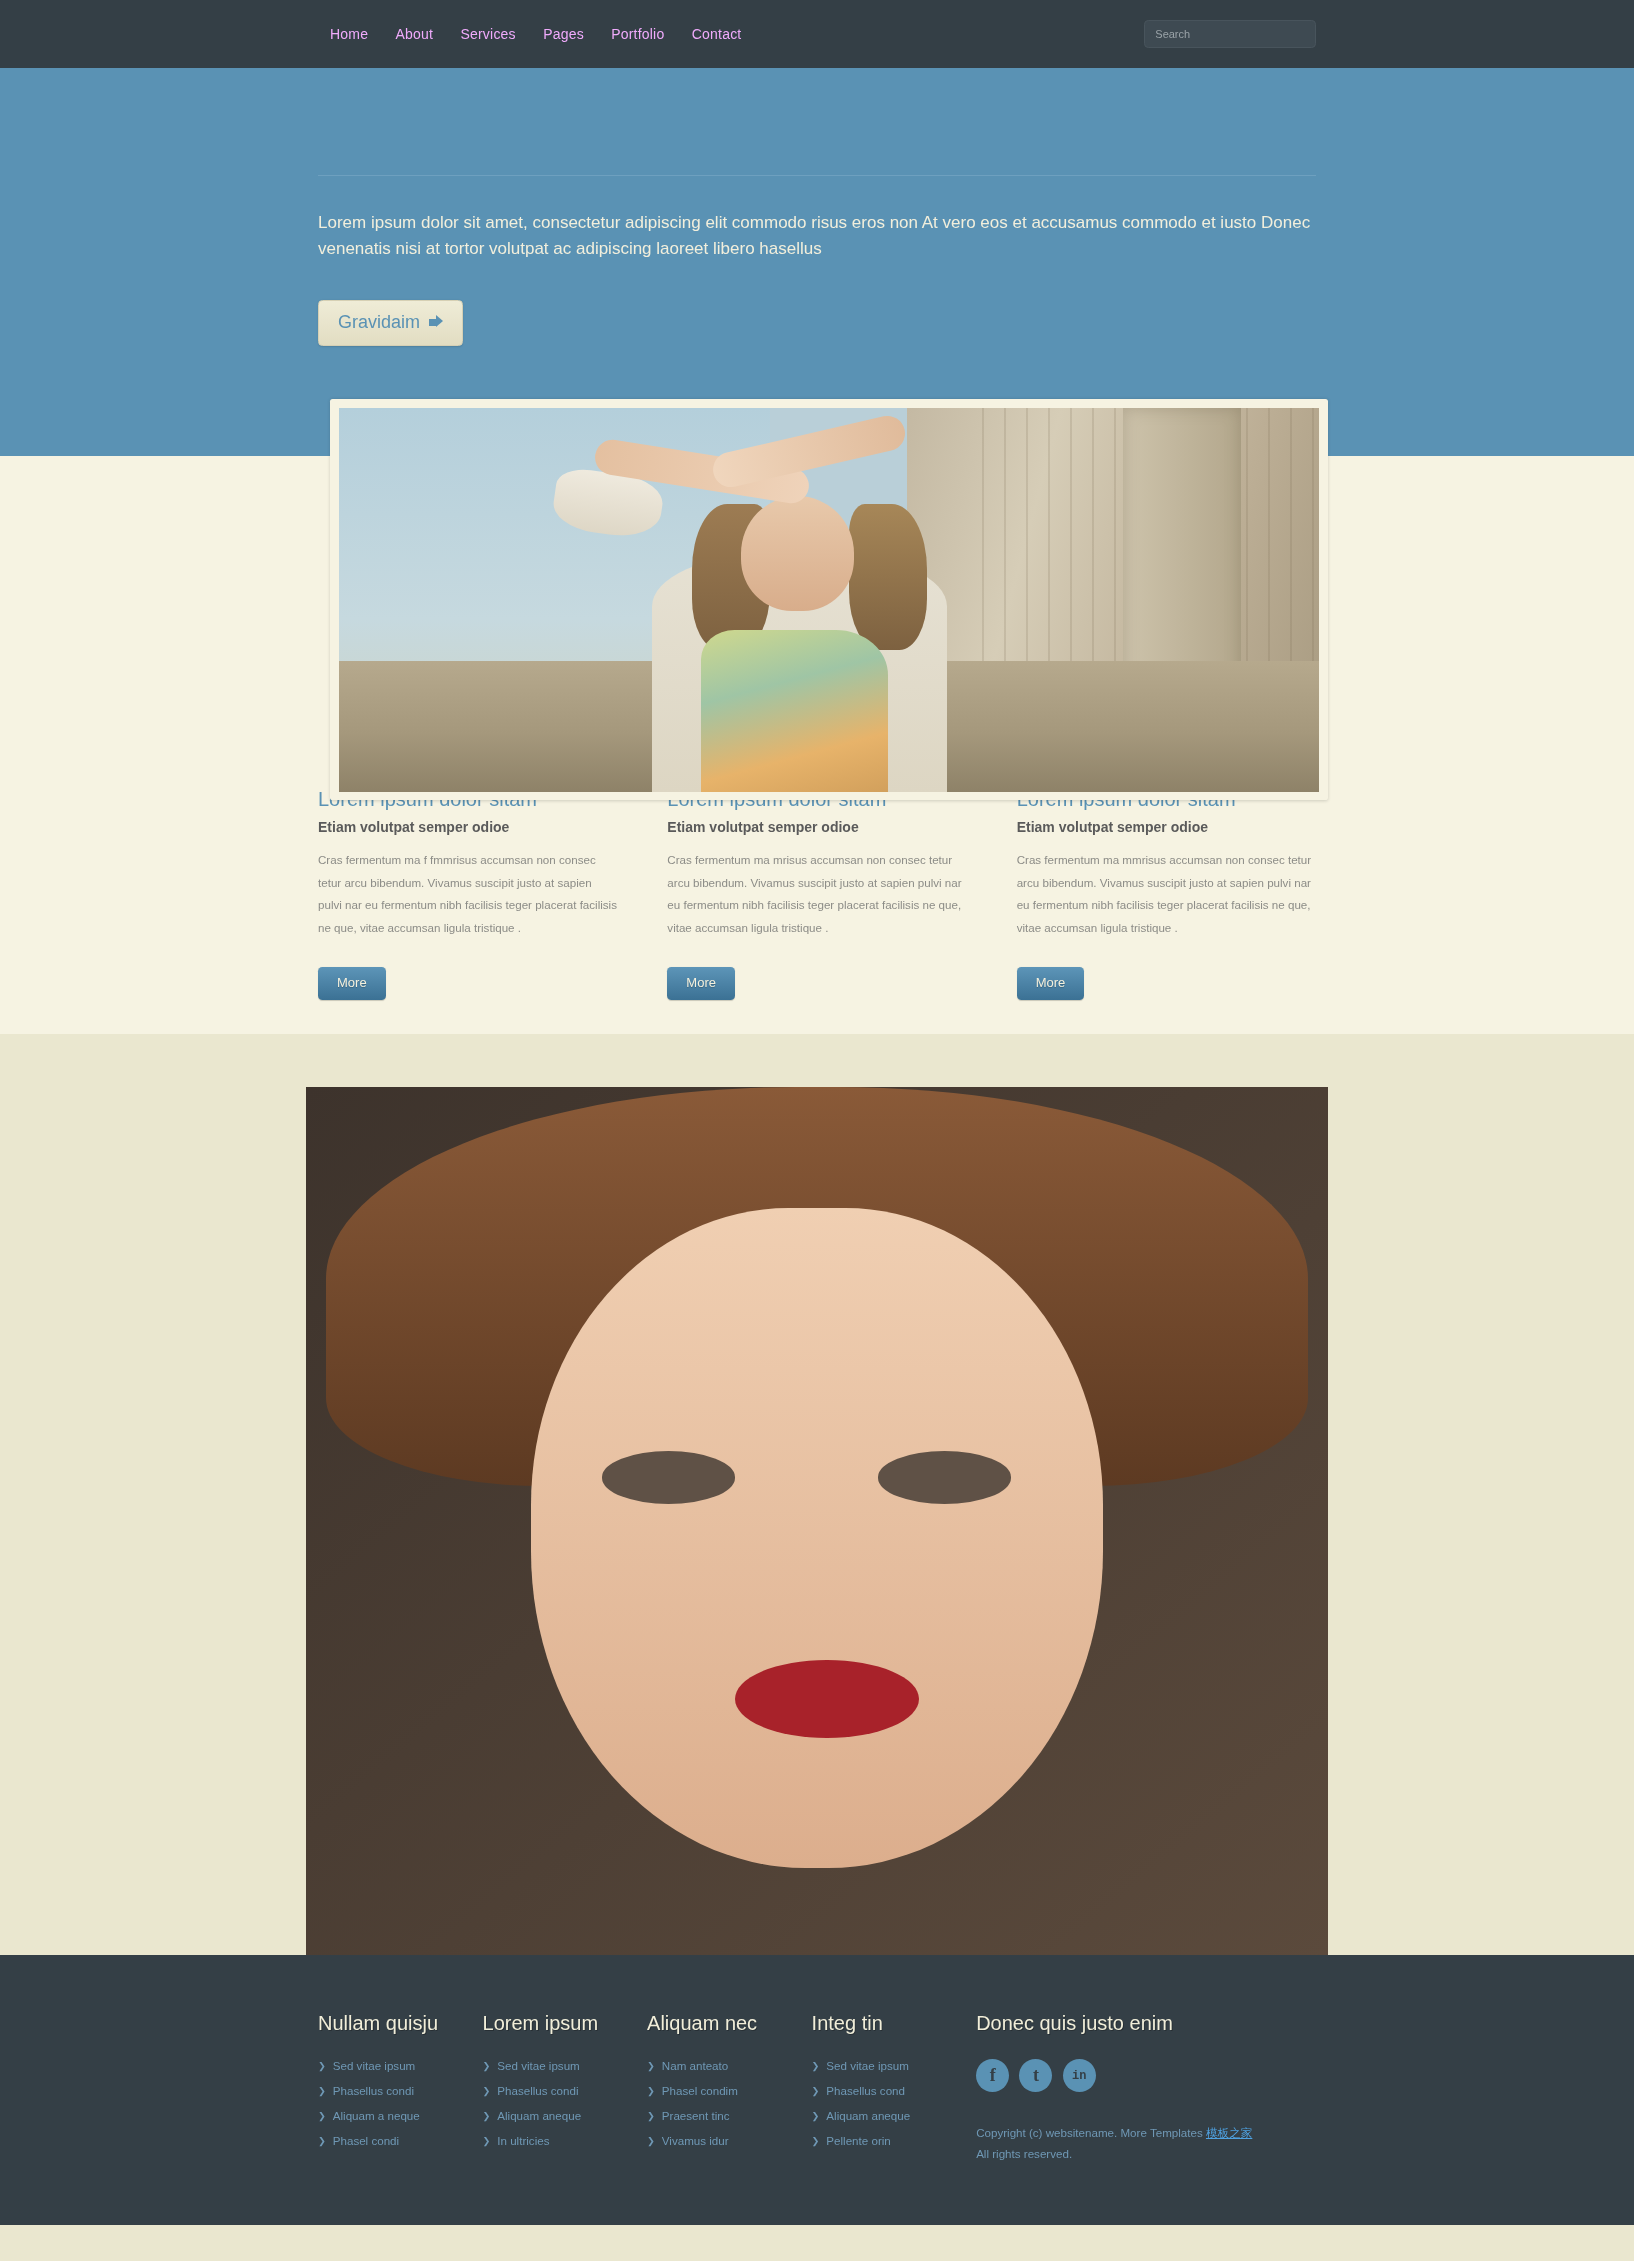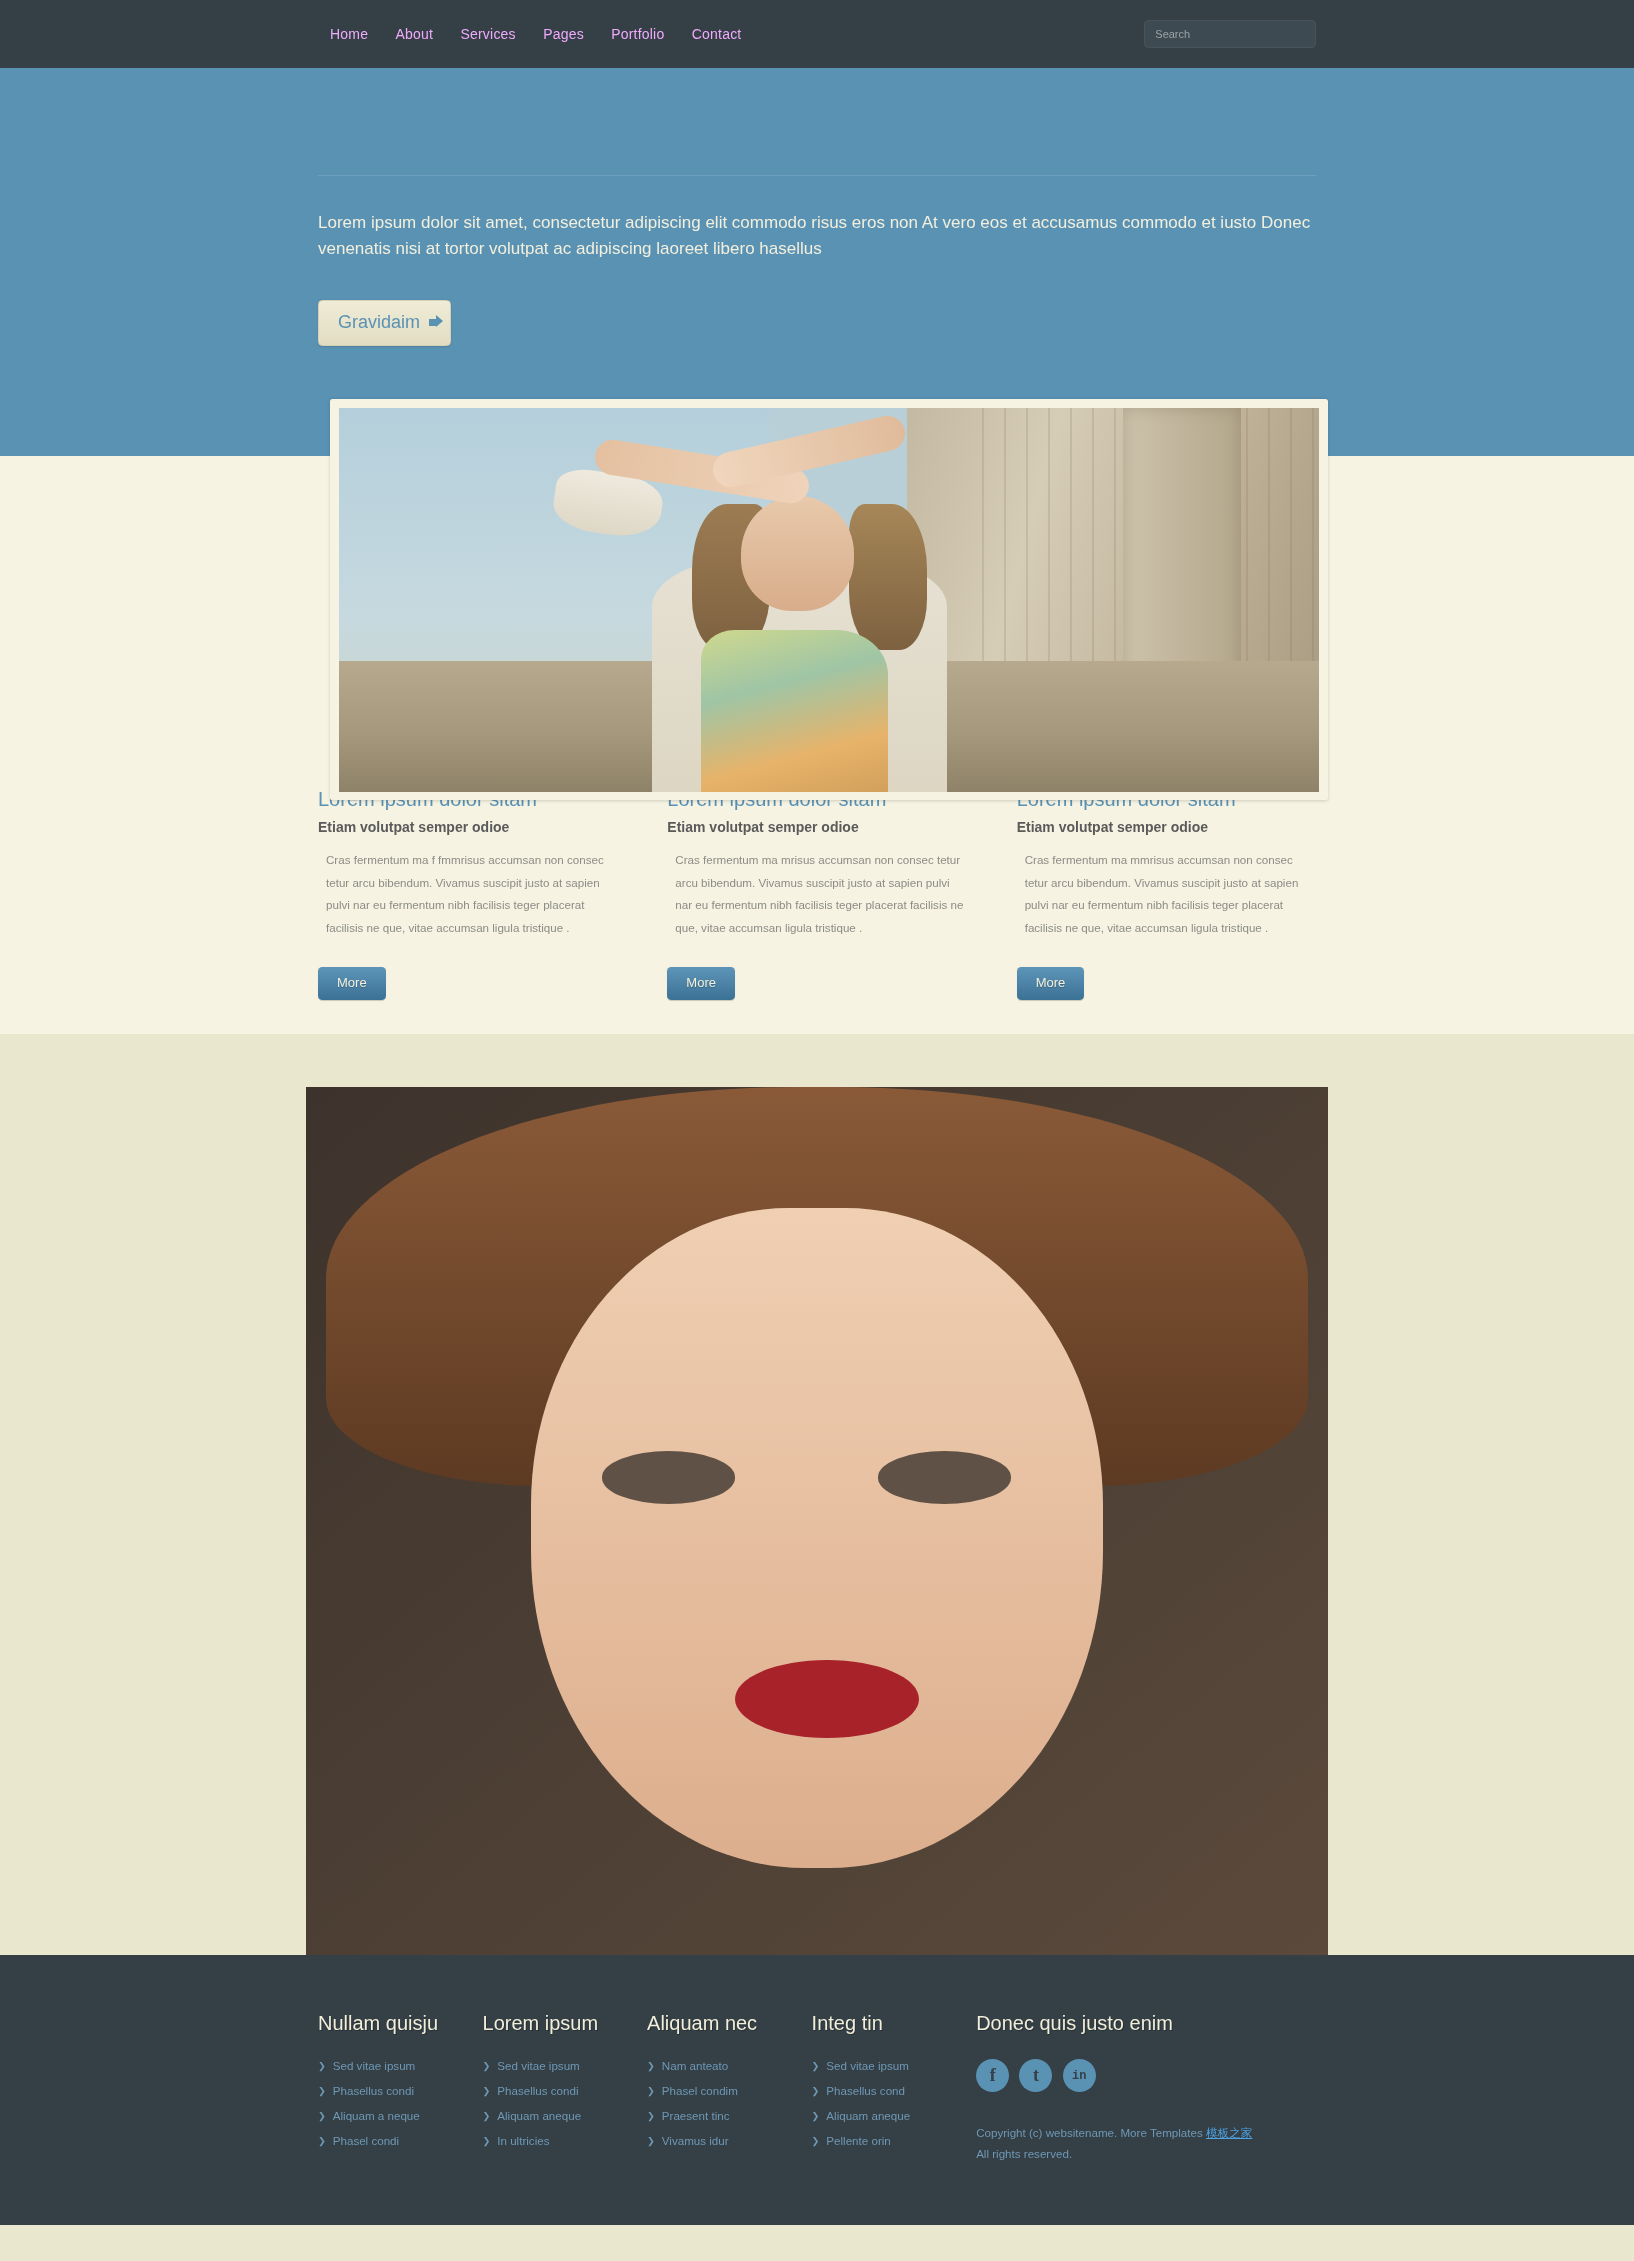--- a/index.html
+++ b/index.html
@@ -59,21 +59,21 @@
     font-size: 17px;
     color: #f2efdc;
     line-height: 1.5;
     max-width: 996px;
   }
   .btn-gravidaim {
     display: inline-flex;
     align-items: center;
     gap: 8.6px;
     margin-top: 39px;
-    padding: 11px 7px 12px 19px;
+    padding: 11px 19px 12px 19px;
     background: linear-gradient(to bottom, #efecd7 0%, #e2ddc2 100%);
     border: 0.9px solid #d6d0b4;
     border-radius: 4.3px;
     color: #5a92b4;
     font-size: 18px;
     cursor: pointer;
     box-shadow: 0 0.9px 1.7px rgba(0,0,0,.12);
     font-family: "Liberation Sans", sans-serif;
   }
   .btn-gravidaim .arrow {
@@ -198,21 +198,20 @@
   .col3 h4 {
     font-size: 14px;
     font-weight: bold;
     color: #5a5a5a;
     margin-bottom: 14.6px;
   }
   .col3 p {
     font-size: 11.6px;
     line-height: 1.95;
     color: #8c8c87;
-    margin-left: 8px;
   }
   .btn-more {
     display: inline-block;
     margin-top: 27px;
     padding: 8.6px 19px 9.4px 19px;
     background: linear-gradient(to bottom, #5d95b8 0%, #3b7194 100%);
     border: 0;
     border-radius: 4.3px;
     color: #f4f1de;
     font-size: 13px;

